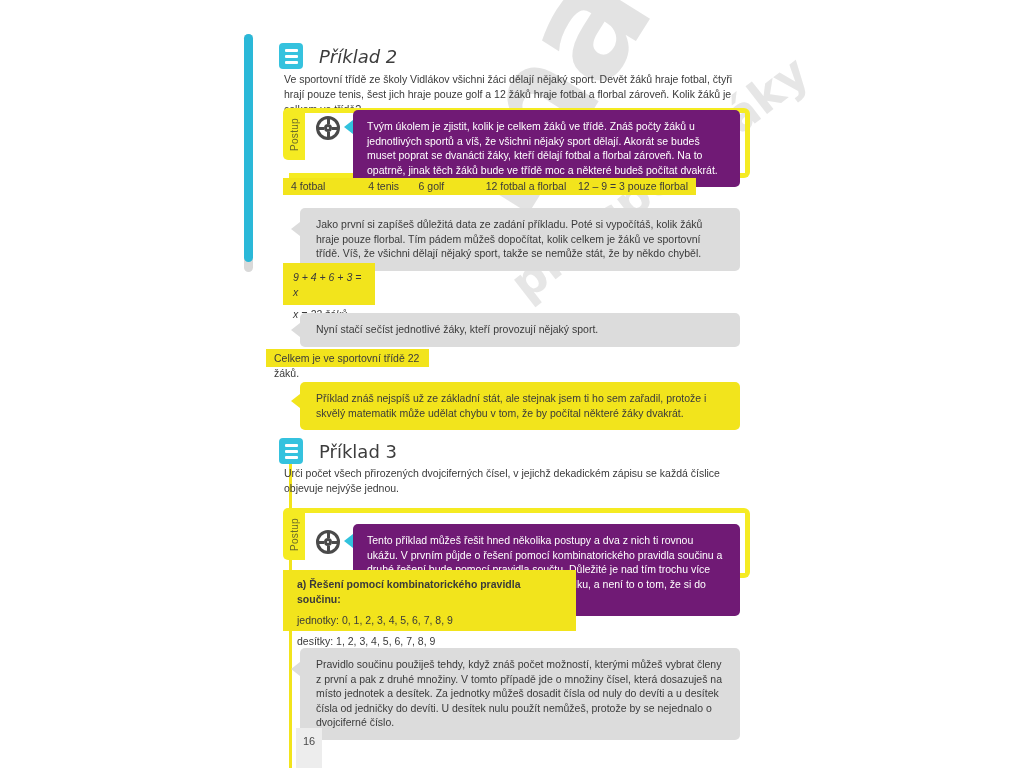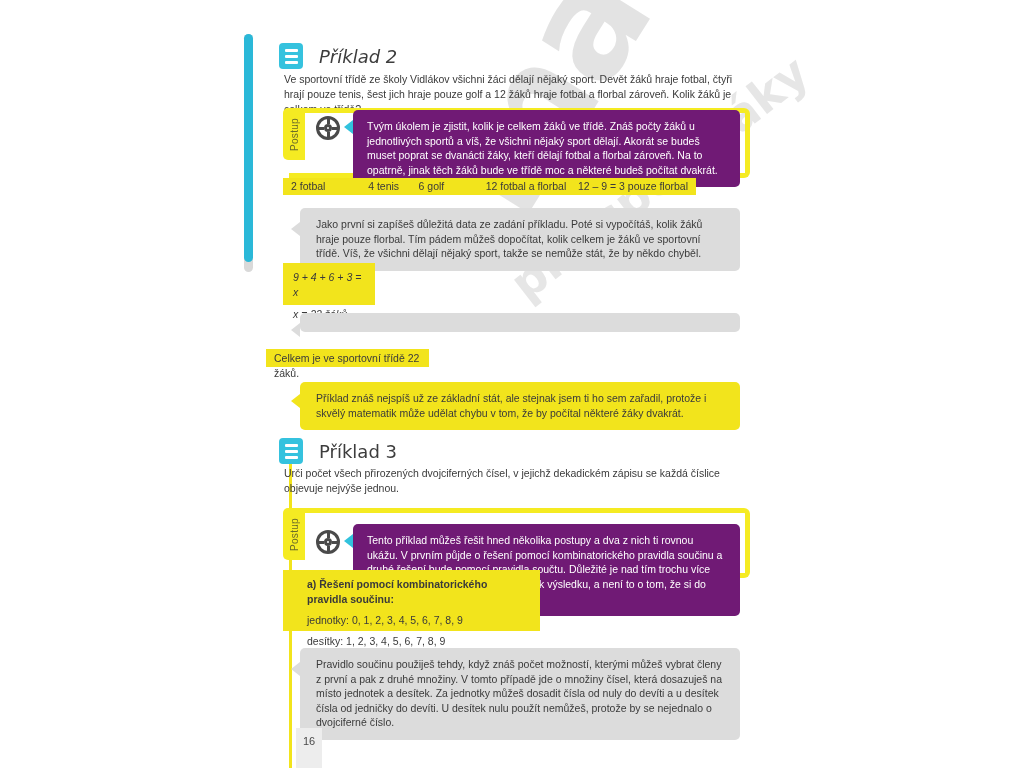--- a/index.html
+++ b/index.html
@@ -190,39 +190,40 @@
         <i class="b"></i>
         <i class="l"></i>
         <i class="r"></i>
     </div>
     <div class="bubble b-cyan" style="left:353px;top:110px;width:387px;">
       <span class="tail" style="top:10px;"></span>
       <span>Tvým úkolem je zjistit, kolik je celkem žáků ve třídě. Znáš počty žáků u jednotlivých sportů a víš, že všichni nějaký sport dělají. Akorát se budeš muset poprat se dvanácti žáky, kteří dělají fotbal a florbal zároveň. Na to opatrně, jinak těch žáků bude ve třídě moc a některé budeš počítat dvakrát.</span>
     </div>
 
     <div class="yblock yrow" style="left:283px;top:178px;width:413px;height:17px;padding:0 8px;">
-      <div class="cell" style="width:92px;">2 fotbal</div>
+      <div class="cell" style="width:92px;">4 fotbal</div>
       <div class="cell" style="width:60px;">4 tenis</div>
       <div class="cell" style="width:80px;">6 golf</div>
       <div class="cell" style="width:110px;">12 fotbal a florbal</div>
       <div class="cell">12 – 9 = 3 pouze florbal</div>
     </div>
 
     <div class="bubble b-gray" style="left:300px;top:208px;width:440px;">
       <span class="tail" style="top:14px;"></span>
       <span>Jako první si zapíšeš důležitá data ze zadání příkladu. Poté si vypočítáš, kolik žáků hraje pouze florbal. Tím pádem můžeš dopočítat, kolik celkem je žáků ve sportovní třídě. Víš, že všichni dělají nějaký sport, takže se nemůže stát, že by někdo chyběl.</span>
     </div>
 
     <div class="yblock" style="left:283px;top:263px;width:92px;height:42px;padding:7px 10px 0 10px;">
       <div class="eq">9 + 4 + 6 + 3 = x</div>
       <div class="eq" style="margin-top:7px;">x = 22 žáků</div>
     </div>
 
     <div class="bubble b-gray" style="left:300px;top:313px;width:440px;">
       <span class="tail" style="top:10px;"></span>
+      <span>Nyní stačí sečíst jednotlivé žáky, kteří provozují nějaký sport.</span>
     </div>
 
     <div class="yblock" style="left:266px;top:349px;width:163px;height:18px;padding:2px 8px;">
       <span>Celkem je ve sportovní třídě 22 žáků.</span>
     </div>
 
     <div class="bubble b-yellow" style="left:300px;top:382px;width:440px;">
       <span class="tail" style="top:12px;"></span>
       <span>Příklad znáš nejspíš už ze základní stát, ale stejnak jsem ti ho sem zařadil, protože i skvělý matematik může udělat chybu v tom, že by počítal některé žáky dvakrát.</span>
     </div>
@@ -248,21 +249,21 @@
       <i class="t"></i>
         <i class="b"></i>
         <i class="l"></i>
         <i class="r"></i>
     </div>
     <div class="bubble b-cyan" style="left:353px;top:524px;width:387px;">
       <span class="tail" style="top:10px;"></span>
       <span>Tento příklad můžeš řešit hned několika postupy a dva z nich ti rovnou ukážu. V prvním půjde o řešení pomocí kombinatorického pravidla součinu a druhé řešení bude pomocí pravidla součtu. Důležité je nad tím trochu více přemýšlet a hledat způsoby, jak dojít k výsledku, a není to o tom, že si do kalkulačky nasázíš čísla.</span>
     </div>
 
-    <div class="yblock" style="left:283px;top:570px;width:257px;height:61px;padding:7px 10px 0 24px;">
+    <div class="yblock" style="left:283px;top:570px;width:293px;height:61px;padding:7px 10px 0 14px;">
       <div class="bold">a) Řešení pomocí kombinatorického pravidla součinu:</div>
       <div style="margin-top:6px;">jednotky: 0, 1, 2, 3, 4, 5, 6, 7, 8, 9</div>
       <div style="margin-top:6px;">desítky: 1, 2, 3, 4, 5, 6, 7, 8, 9</div>
     </div>
 
     <div class="bubble b-gray" style="left:300px;top:648px;width:440px;">
       <span class="tail" style="top:14px;"></span>
       <span>Pravidlo součinu použiješ tehdy, když znáš počet možností, kterými můžeš vybrat členy z první a pak z druhé množiny. V tomto případě jde o množiny čísel, která dosazuješ na místo jednotek a desítek. Za jednotky můžeš dosadit čísla od nuly do devíti a u desítek čísla od jedničky do devíti. U desítek nulu použít nemůžeš, protože by se nejednalo o dvojciferné číslo.</span>
     </div>
 

